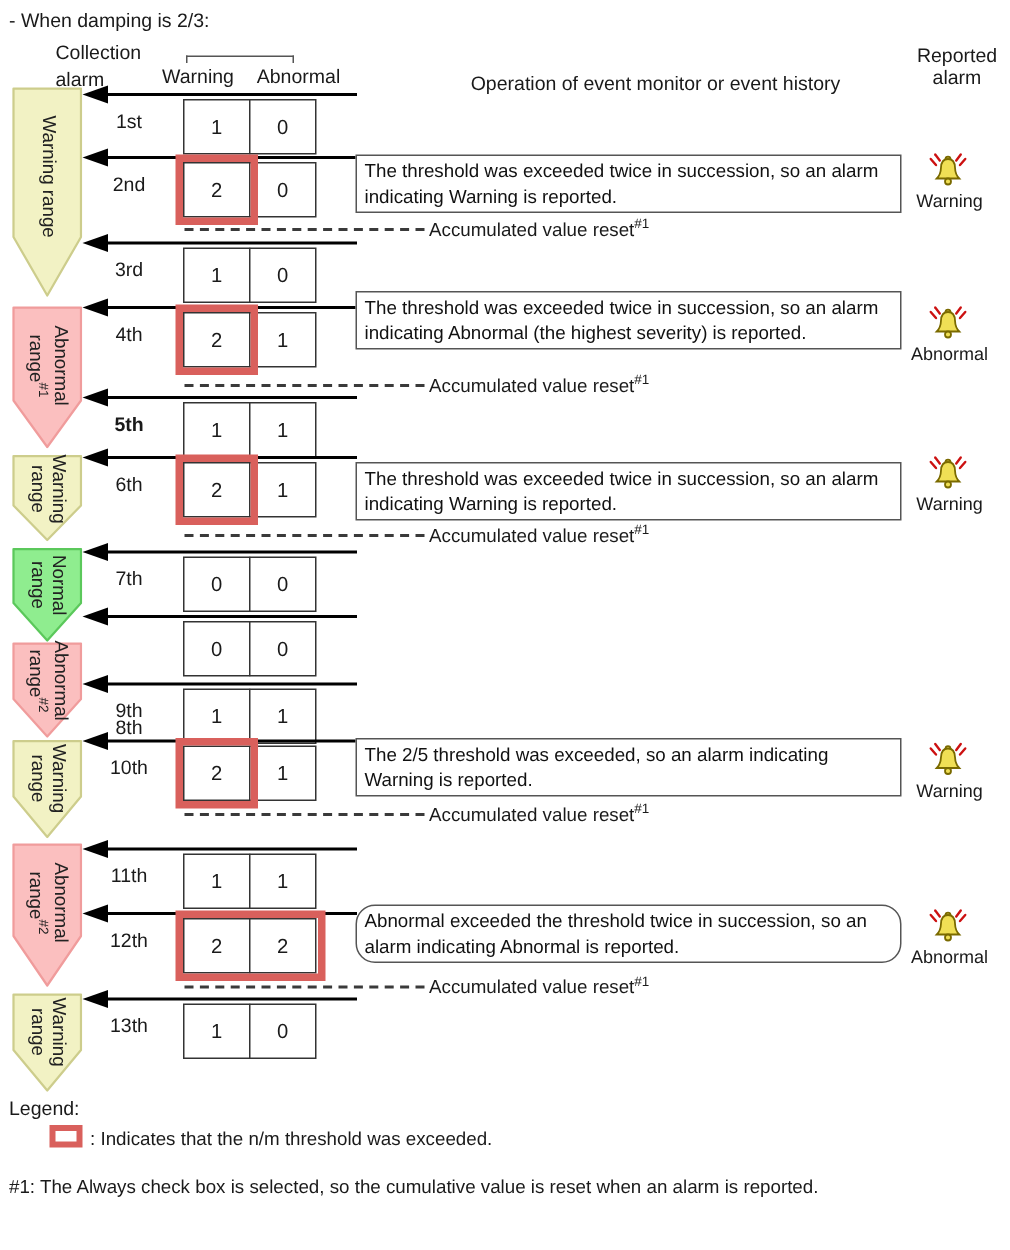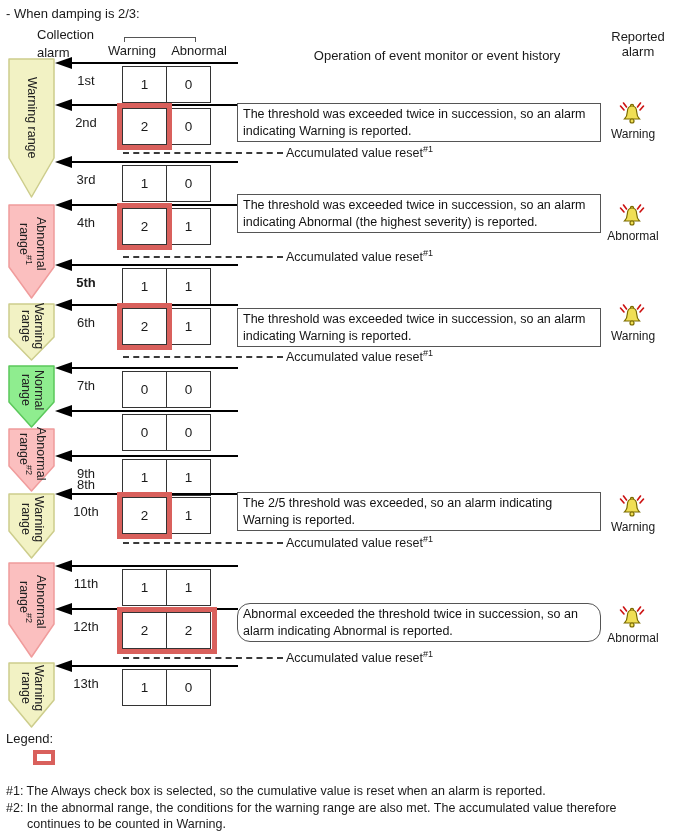--- a/index.html
+++ b/index.html
@@ -287,19 +287,19 @@
           <path d="M13 5 C10 5 8.4 7.5 8.3 11 C8.2 14.5 7 16.5 5.5 18 L20.5 18 C19 16.5 17.8 14.5 17.7 11 C17.6 7.5 16 5 13 5 Z" fill="#f0df55" stroke="#7a6a00" stroke-width="1.2"></path>
           <circle cx="13" cy="20" r="2" fill="#f0df55" stroke="#7a6a00" stroke-width="1.2"></circle>
         </svg></div>
       <div class="abs alarm-label" style="left: 598px; top: 631px;">Abnormal</div>
     </div>
 
   <div class="abs t13" style="left:6px; top:731px;">Legend:</div>
 
   <div class="abs legend-chip" style="left:33px; top:750px;"></div>
 
+  <div class="abs t12" style="left:60px; top:752px;">: Indicates that the n/m threshold was exceeded.</div>
 
   <div class="abs" style="left:6px; top:784px; width:648px;">
     <p class="fn">#1: The Always check box is selected, so the cumulative value is reset when an alarm is reported.</p>
-    <p class="fn">#2: In the abnormal range, the conditions for the warning range are also met. The accumulated value therefore continues to be counted in Warning.</p>
   </div>
 
 </div>
 
 </body></html>

